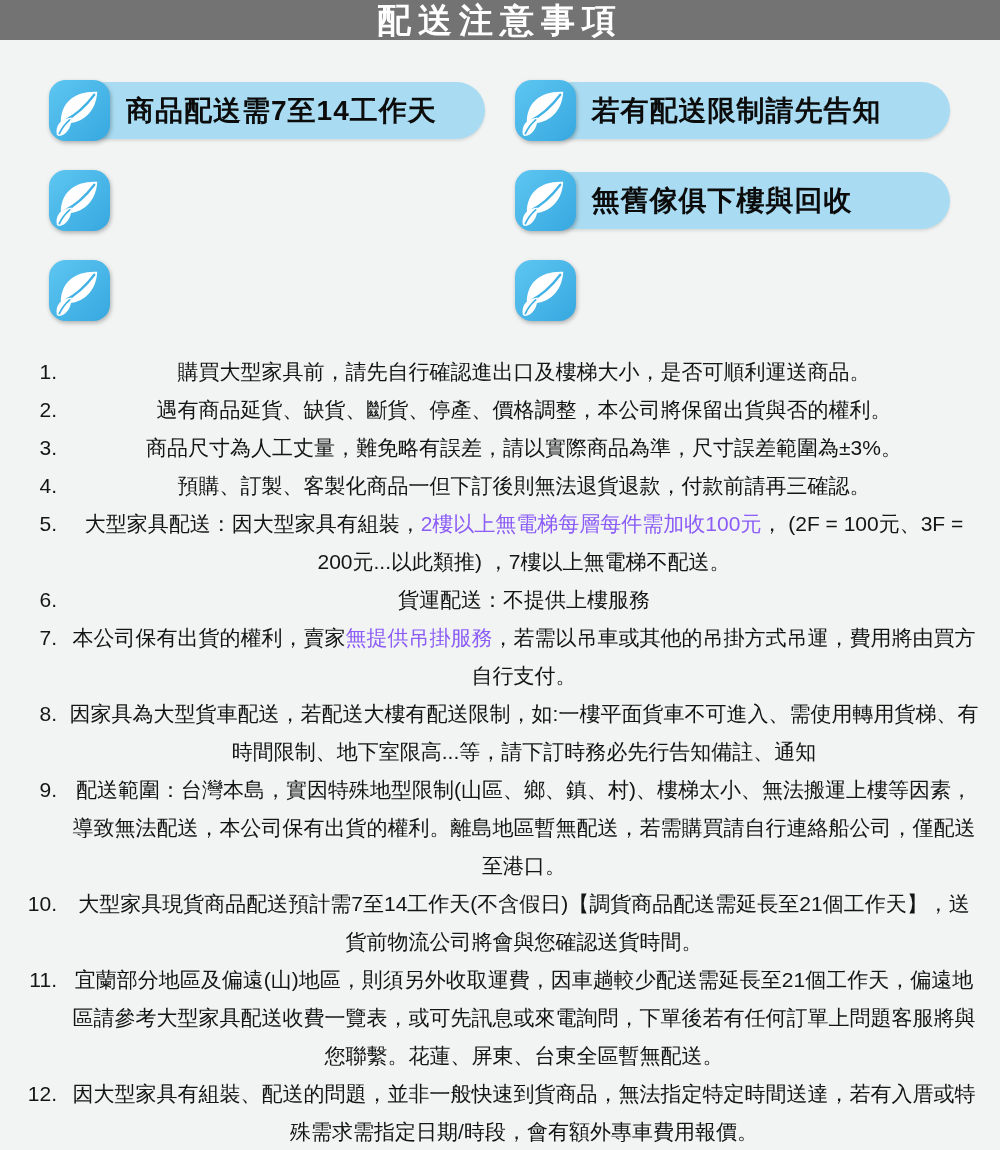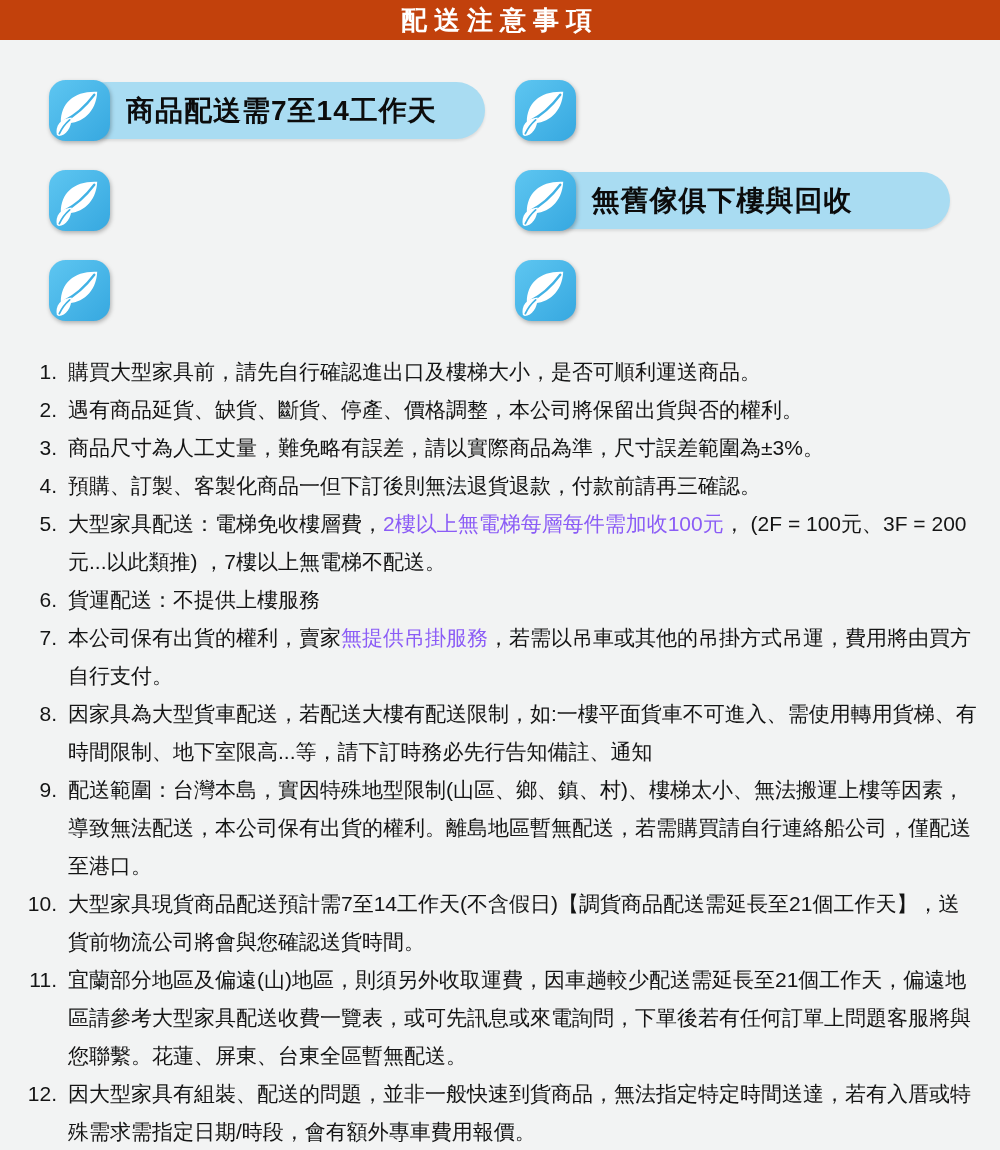--- a/index.html
+++ b/index.html
@@ -6,23 +6,23 @@
   html, body { width: 1000px; }
   body {
     height: 1150px;
     background: #f2f3f3;
     font-family: "Liberation Sans", "DejaVu Sans", sans-serif;
     color: #141414;
     overflow: hidden;
   }
   .header {
     height: 40px;
-    background: #c2410c;
+    background: #737373;
     color: #ffffff;
-    font-size: 26px;
+    font-size: 34px;
     font-weight: 700;
     letter-spacing: 7px;
     text-align: center;
     line-height: 40px;
   }
   .badges {
     margin: 39px 48px 0 48px;
     display: grid;
     grid-template-columns: 1fr 1fr;
     column-gap: 50px;
@@ -58,21 +58,21 @@
     font-size: 21px;
     line-height: 38px;
   }
   .note { display: flex; }
   .note-num {
     width: 37px;
     min-width: 37px;
     text-align: right;
     margin-right: 11px;
   }
-  .note-text { flex: 1; }
+  .note-text { flex: 1; text-align: center; }
   .hl { color: #8b5cf6; }
   .hidden-defs { position: absolute; width: 0; height: 0; }
 </style>
 </head>
 <body>
 
 <svg class="hidden-defs" aria-hidden="true">
   <defs>
     <linearGradient id="leafGrad" x1="0" y1="0" x2="1" y2="1">
       <stop offset="0" stop-color="#5ec6f1"></stop>
@@ -100,20 +100,21 @@
   <div class="badge">
     <span class="badge-icon">
       <svg viewBox="0 0 64 64" width="63" height="63">
         <rect x="1" y="1" width="62" height="62" rx="17" fill="url(#leafGrad)"></rect>
         <path d="M13 44 C 13 24, 27 12, 50 13 C 49 35, 33 46, 17 45 C 15 45, 13 44.6, 13 44 Z" fill="#ffffff"></path>
         <path d="M16 43 C 26 38, 38 28, 47 16" stroke="#41b2e5" stroke-width="2.4" fill="none" stroke-linecap="round"></path>
         <path d="M9 57 C 7 47, 13 40, 24 39 C 24 50, 18 57, 11 58 Z" fill="#ffffff"></path>
         <path d="M11.5 55.5 C 14 50, 18 45, 22 41.5" stroke="#41b2e5" stroke-width="1.8" fill="none" stroke-linecap="round"></path>
       </svg>
     </span>
+    <span class="badge-pill">若有配送限制請先告知</span>
   </div>
 
   <div class="badge">
     <span class="badge-icon">
       <svg viewBox="0 0 64 64" width="63" height="63">
         <rect x="1" y="1" width="62" height="62" rx="17" fill="url(#leafGrad)"></rect>
         <path d="M13 44 C 13 24, 27 12, 50 13 C 49 35, 33 46, 17 45 C 15 45, 13 44.6, 13 44 Z" fill="#ffffff"></path>
         <path d="M16 43 C 26 38, 38 28, 47 16" stroke="#41b2e5" stroke-width="2.4" fill="none" stroke-linecap="round"></path>
         <path d="M9 57 C 7 47, 13 40, 24 39 C 24 50, 18 57, 11 58 Z" fill="#ffffff"></path>
         <path d="M11.5 55.5 C 14 50, 18 45, 22 41.5" stroke="#41b2e5" stroke-width="1.8" fill="none" stroke-linecap="round"></path>
@@ -175,21 +176,21 @@
     <div class="note-text"><span>商品尺寸為人工丈量，難免略有誤差，請以實際商品為準，尺寸誤差範圍為±3%。</span></div>
   </div>
 
   <div class="note">
     <div class="note-num">4.</div>
     <div class="note-text"><span>預購、訂製、客製化商品一但下訂後則無法退貨退款，付款前請再三確認。</span></div>
   </div>
 
   <div class="note">
     <div class="note-num">5.</div>
-    <div class="note-text"><span>大型家具配送：電梯免收樓層費，</span><span class="hl">2樓以上無電梯每層每件需加收100元</span><span>， (2F = 100元、3F = 200元...以此類推) ，7樓以上無電梯不配送。</span></div>
+    <div class="note-text"><span>大型家具配送：因大型家具有組裝，</span><span class="hl">2樓以上無電梯每層每件需加收100元</span><span>， (2F = 100元、3F = 200元...以此類推) ，7樓以上無電梯不配送。</span></div>
   </div>
 
   <div class="note">
     <div class="note-num">6.</div>
     <div class="note-text"><span>貨運配送：不提供上樓服務</span></div>
   </div>
 
   <div class="note">
     <div class="note-num">7.</div>
     <div class="note-text"><span>本公司保有出貨的權利，賣家</span><span class="hl">無提供吊掛服務</span><span>，若需以吊車或其他的吊掛方式吊運，費用將由買方自行支付。</span></div>

